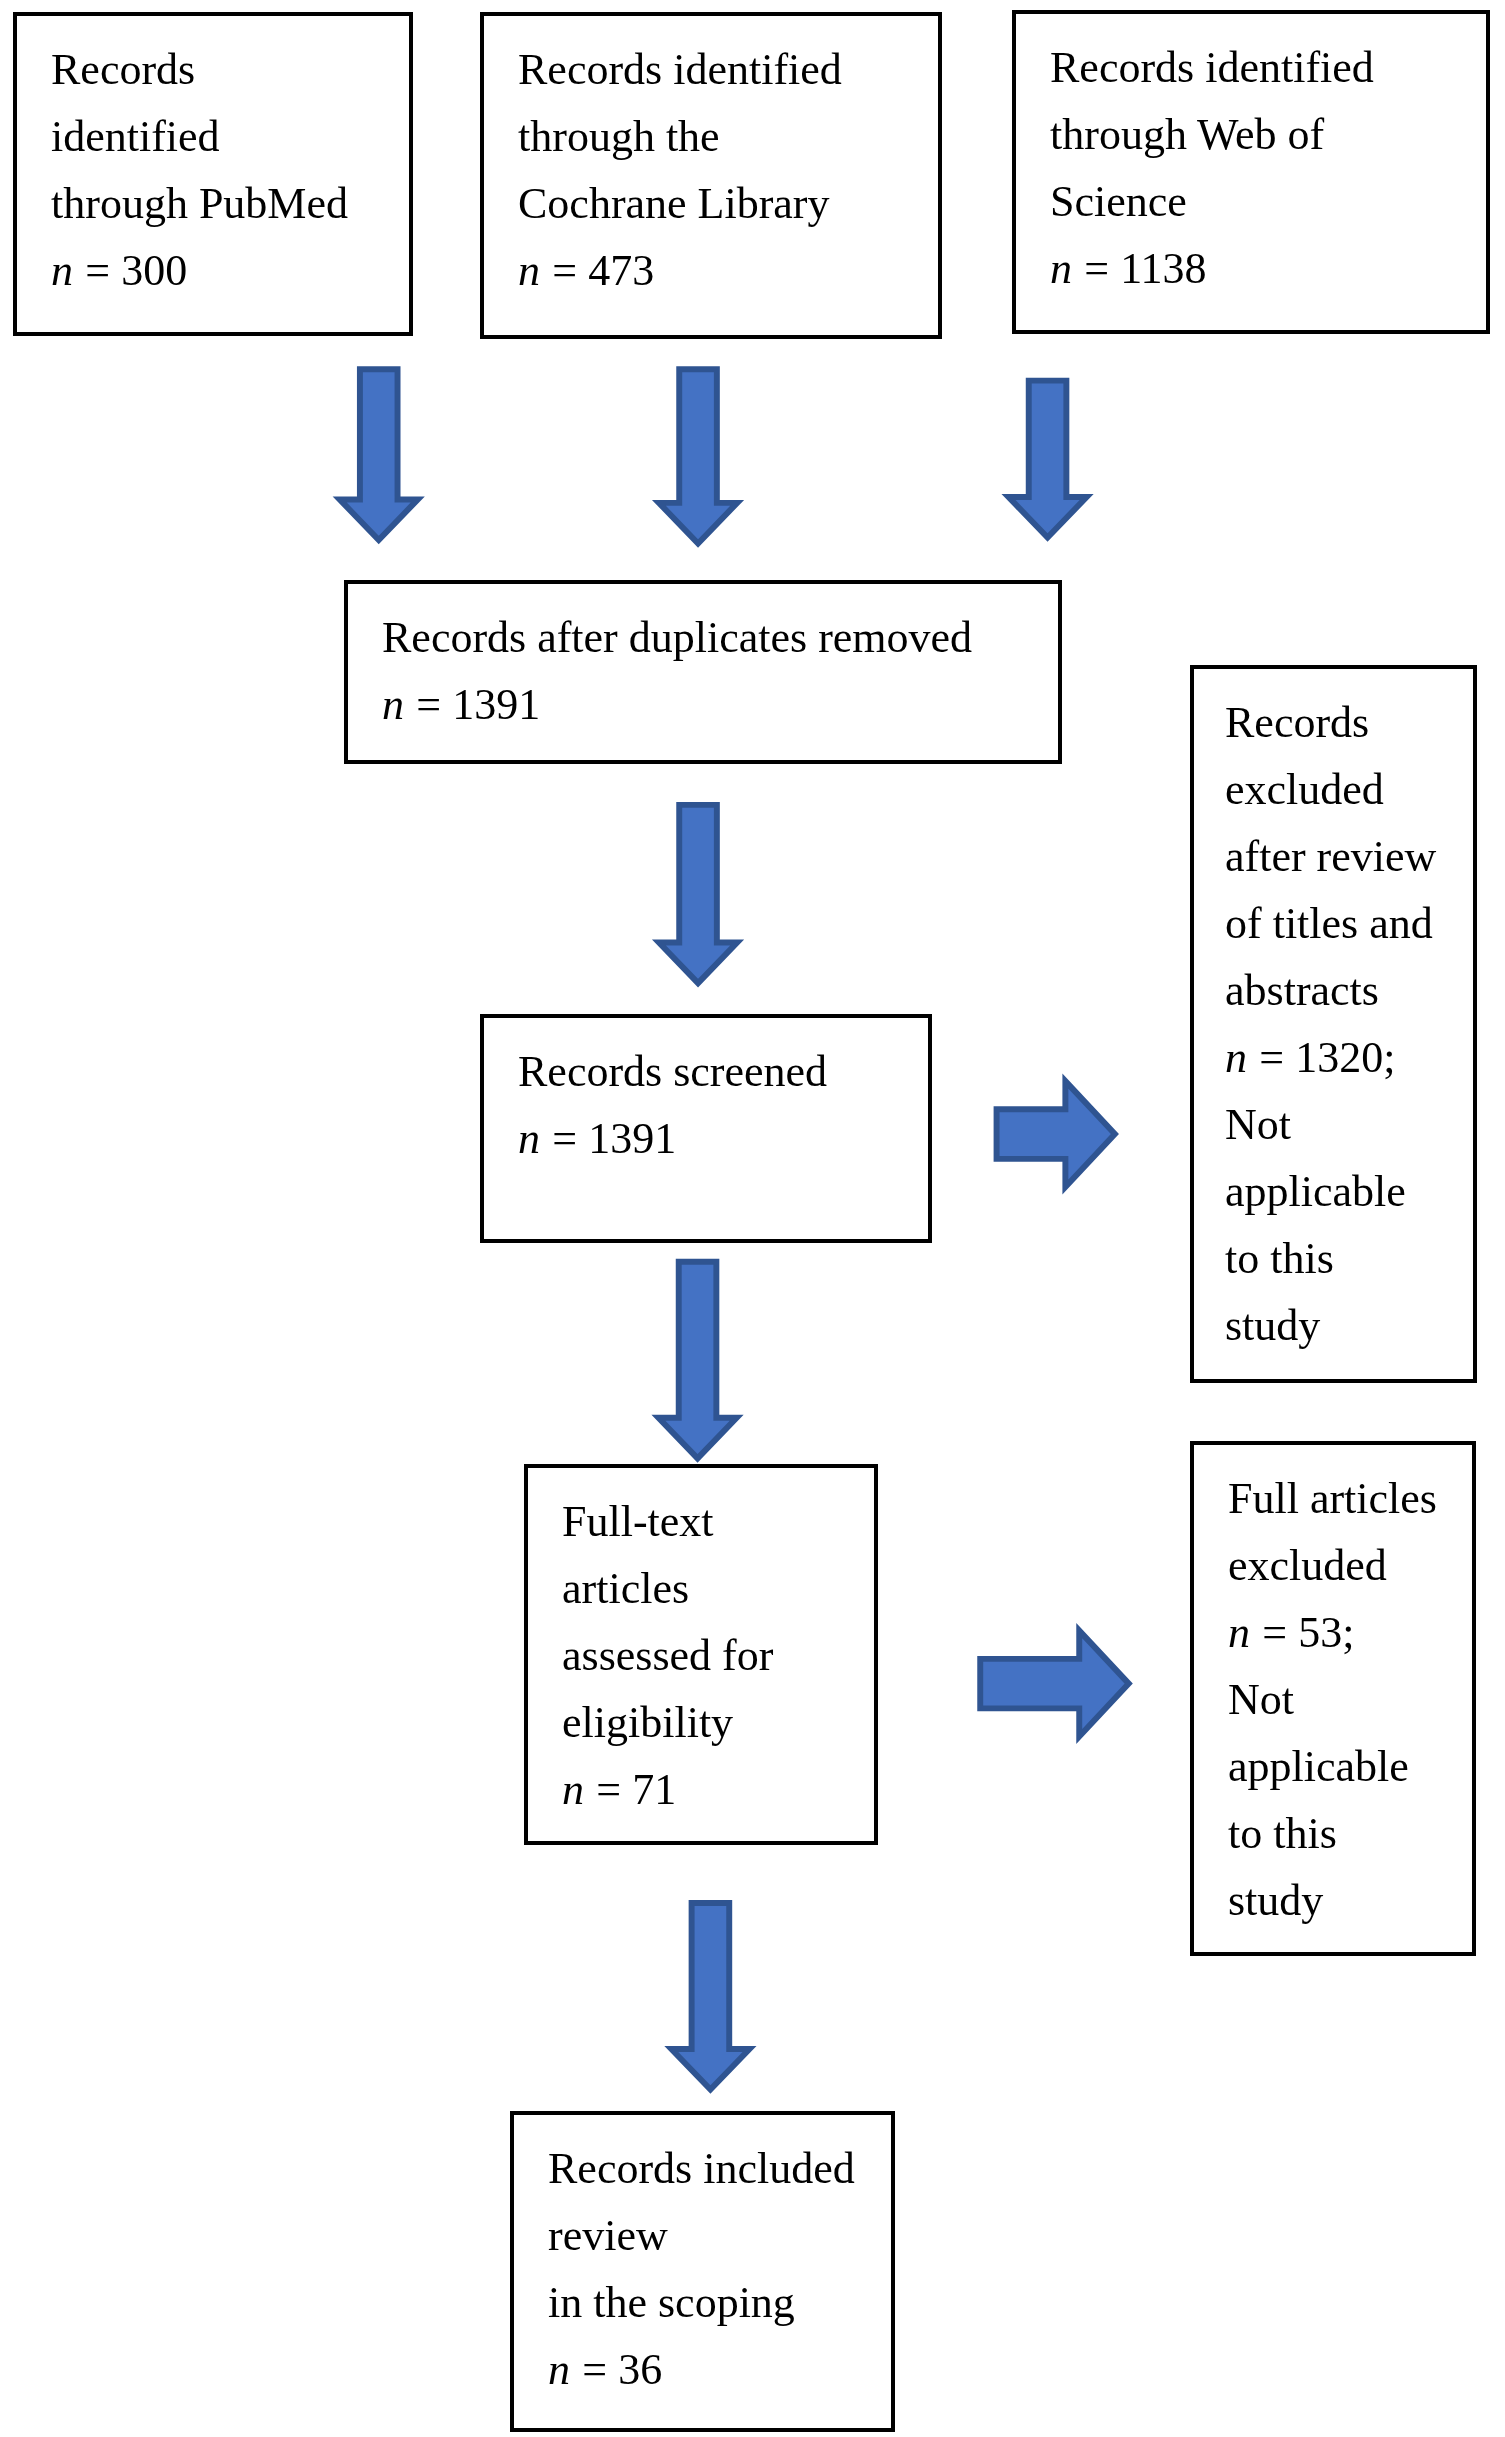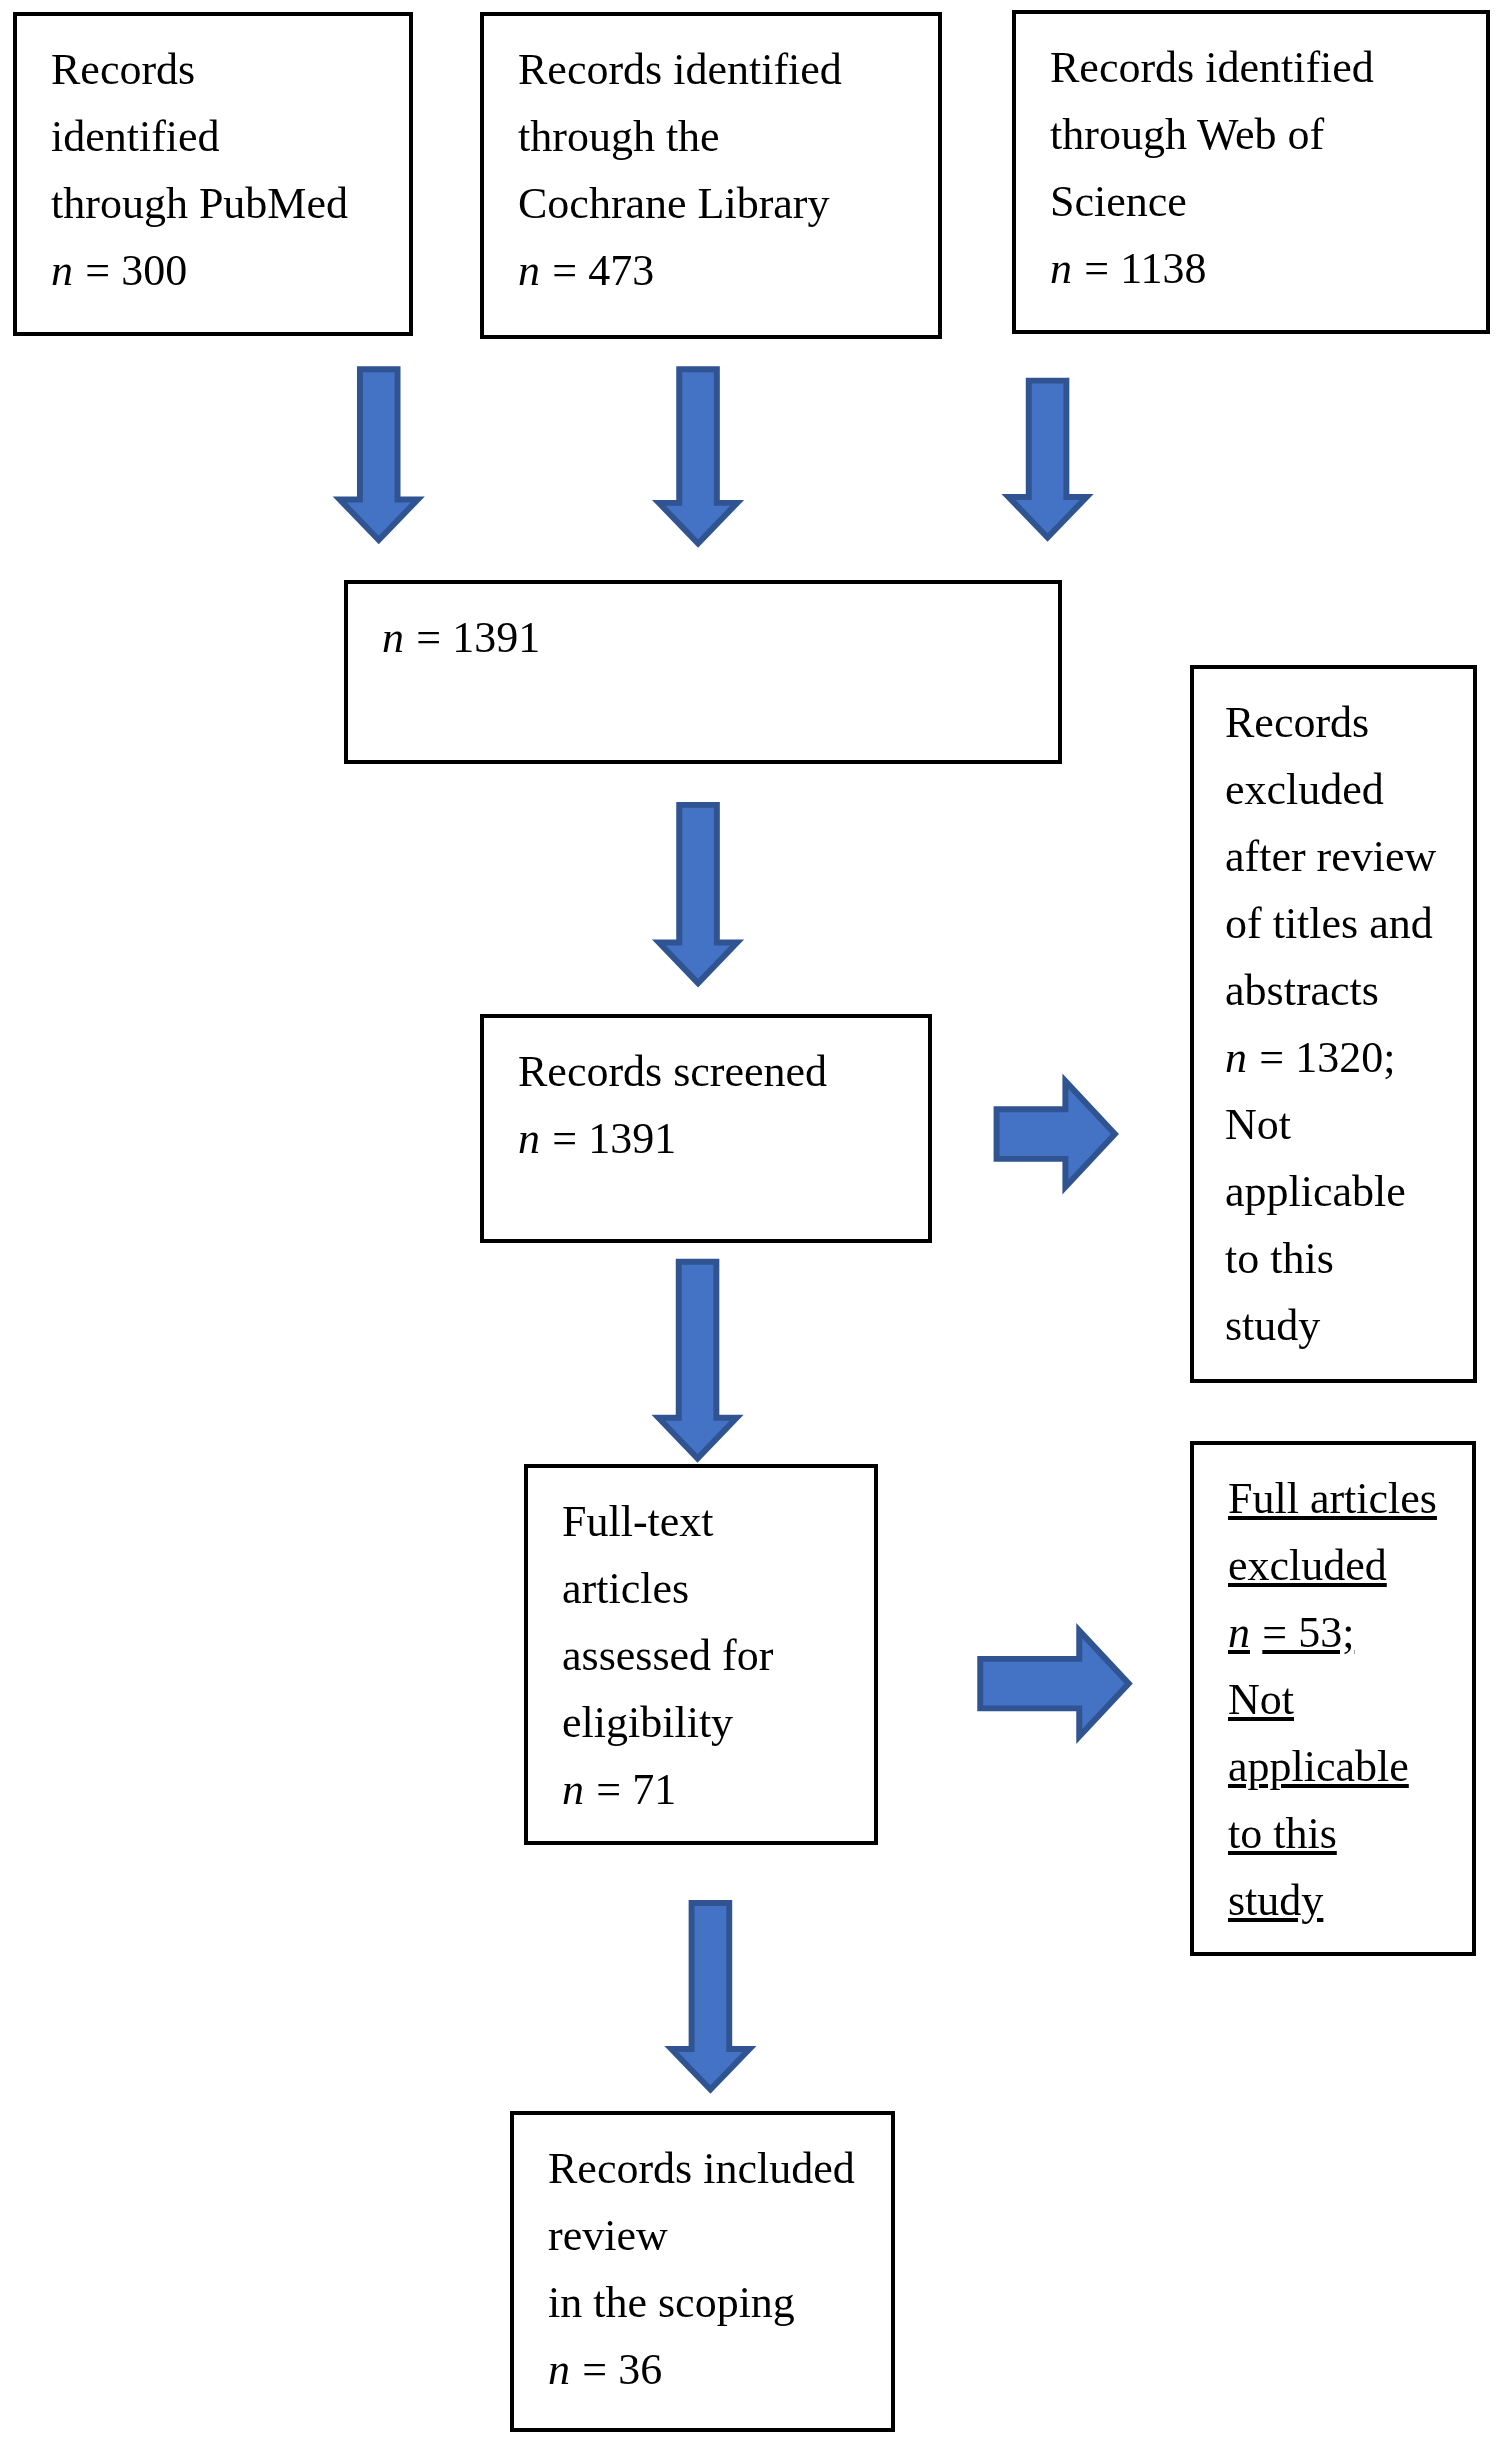--- a/index.html
+++ b/index.html
@@ -55,20 +55,21 @@
   </div>
 
   <div class="box" style="left:1012px;top:10px;width:478px;height:324px;">
     <div class="line">Records identified</div>
     <div class="line">through Web of</div>
     <div class="line">Science</div>
     <div class="line"><i class="nsym">n</i><span class="nval">= 1138</span></div>
   </div>
 
   <div class="box" style="left:344px;top:580px;width:718px;height:184px;">
+    <div class="line">Records after duplicates removed</div>
     <div class="line"><i class="nsym">n</i><span class="nval">= 1391</span></div>
   </div>
 
   <div class="box" style="left:480px;top:1014px;width:452px;height:229px;">
     <div class="line">Records screened</div>
     <div class="line"><i class="nsym">n</i><span class="nval">= 1391</span></div>
   </div>
 
   <div class="box" style="left:1190px;top:665px;width:287px;height:718px;padding-left:31px;">
     <div class="line">Records</div>
@@ -84,21 +85,21 @@
   </div>
 
   <div class="box" style="left:524px;top:1464px;width:354px;height:381px;">
     <div class="line">Full-text</div>
     <div class="line">articles</div>
     <div class="line">assessed for</div>
     <div class="line">eligibility</div>
     <div class="line"><i class="nsym">n</i><span class="nval">= 71</span></div>
   </div>
 
-  <div class="box" style="left:1190px;top:1441px;width:286px;height:515px;text-decoration:underline;">
+  <div class="box" style="left:1190px;top:1441px;width:286px;height:515px;">
     <div class="line">Full articles</div>
     <div class="line">excluded</div>
     <div class="line"><i class="nsym">n</i><span class="nval">= 53;</span></div>
     <div class="line">Not</div>
     <div class="line">applicable</div>
     <div class="line">to this</div>
     <div class="line">study</div>
   </div>
 
   <div class="box" style="left:510px;top:2111px;width:385px;height:321px;">

